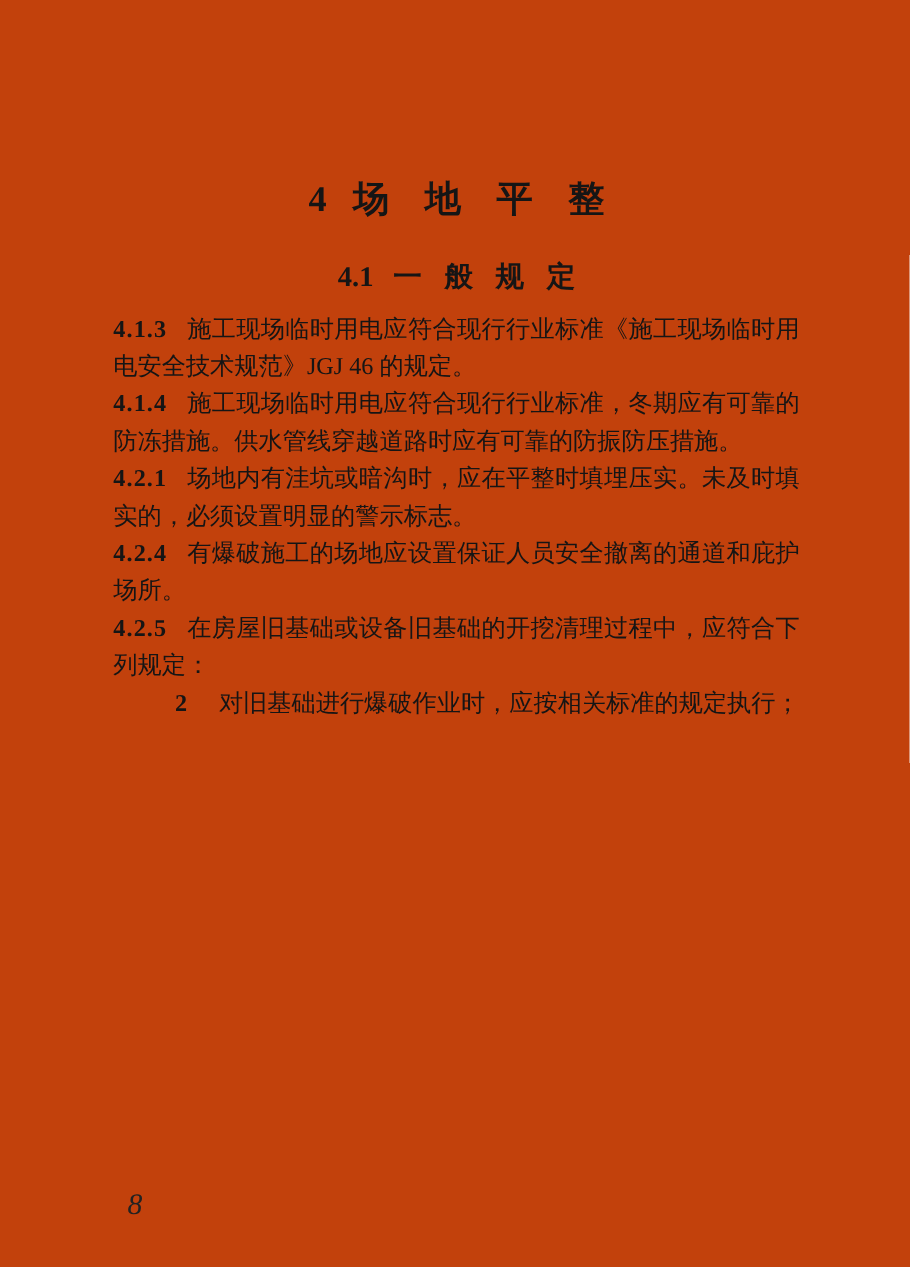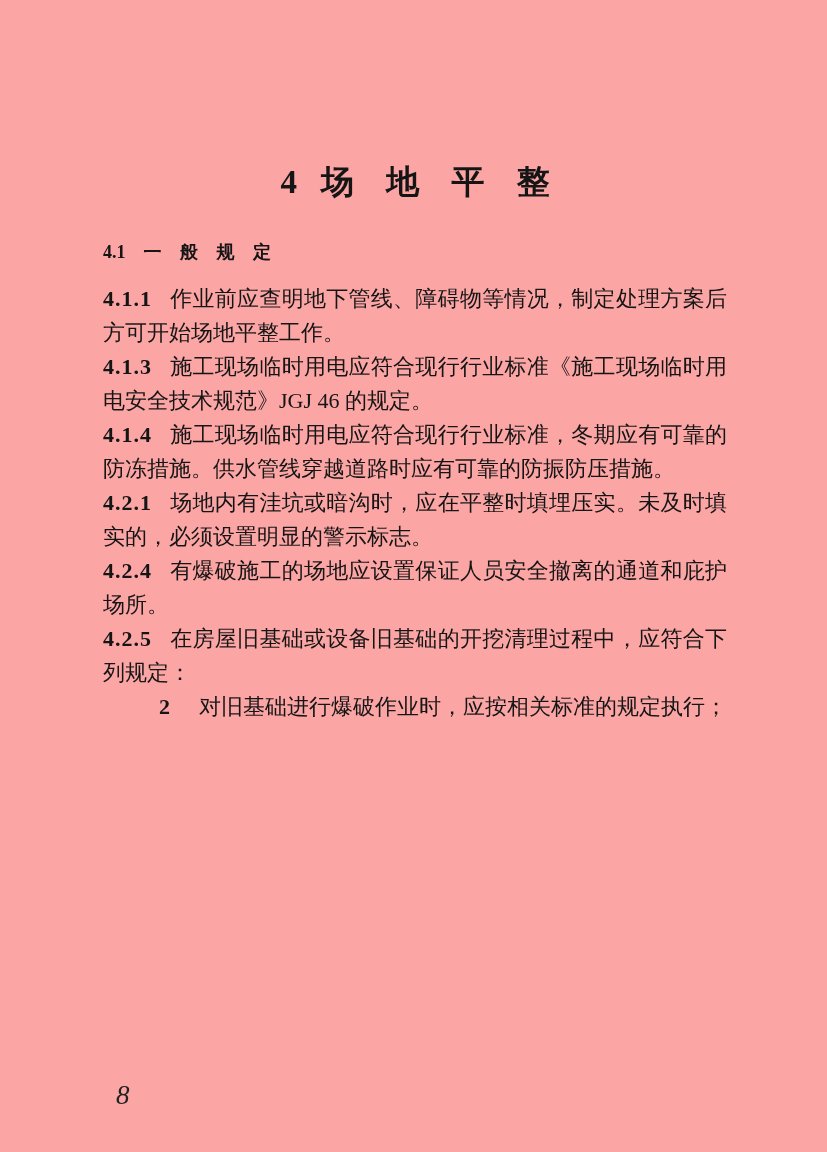--- a/index.html
+++ b/index.html
@@ -4,21 +4,21 @@
 <style>
   html, body {
     margin: 0;
     padding: 0;
     background: #ffffff;
   }
   .page {
     position: relative;
     width: 827px;
     height: 1152px;
-    background: #fca5a5;
+    background: #c2410c;
     font-family: "Liberation Serif", "DejaVu Serif", serif;
     color: #151515;
     overflow: hidden;
   }
   .content {
     position: absolute;
     left: 103px;
     top: 0;
     width: 624px;
   }
@@ -32,21 +32,22 @@
   }
   .chapter-title .ch-num {
     margin-right: 24px;
   }
   .chapter-title .ch-text {
     letter-spacing: 12px;
     margin-right: -12px;
   }
   .section-heading {
     margin: 37px 0 17px 0;
-    font-size: 18px;
+    text-align: center;
+    font-size: 26px;
     line-height: 26px;
     font-weight: bold;
     white-space: nowrap;
   }
   .section-heading.second {
     margin-top: 22px;
     margin-bottom: 16px;
   }
   .section-heading .sec-num {
     margin-right: 18px;
@@ -90,23 +91,20 @@
 
     <h1 class="chapter-title">
       <span class="ch-num">4</span><span class="ch-text">场 地 平 整</span>
     </h1>
 
     <h2 class="section-heading">
       <span class="sec-num">4.1</span><span class="sec-text">一 般 规 定</span>
     </h2>
 
     <p class="clause">
-      <span class="num">4.1.1</span><span>作业前应查明地下管线、障碍物等情况，制定处理方案后方可开始场地平整工作。</span>
-    </p>
-    <p class="clause">
       <span class="num">4.1.3</span><span>施工现场临时用电应符合现行行业标准《施工现场临时用电安全技术规范》JGJ 46 的规定。</span>
     </p>
     <p class="clause">
       <span class="num">4.1.4</span><span>施工现场临时用电应符合现行行业标准，冬期应有可靠的防冻措施。供水管线穿越道路时应有可靠的防振防压措施。</span>
     </p>
 
 
     <p class="clause">
       <span class="num">4.2.1</span><span>场地内有洼坑或暗沟时，应在平整时填埋压实。未及时填实的，必须设置明显的警示标志。</span>
     </p>

